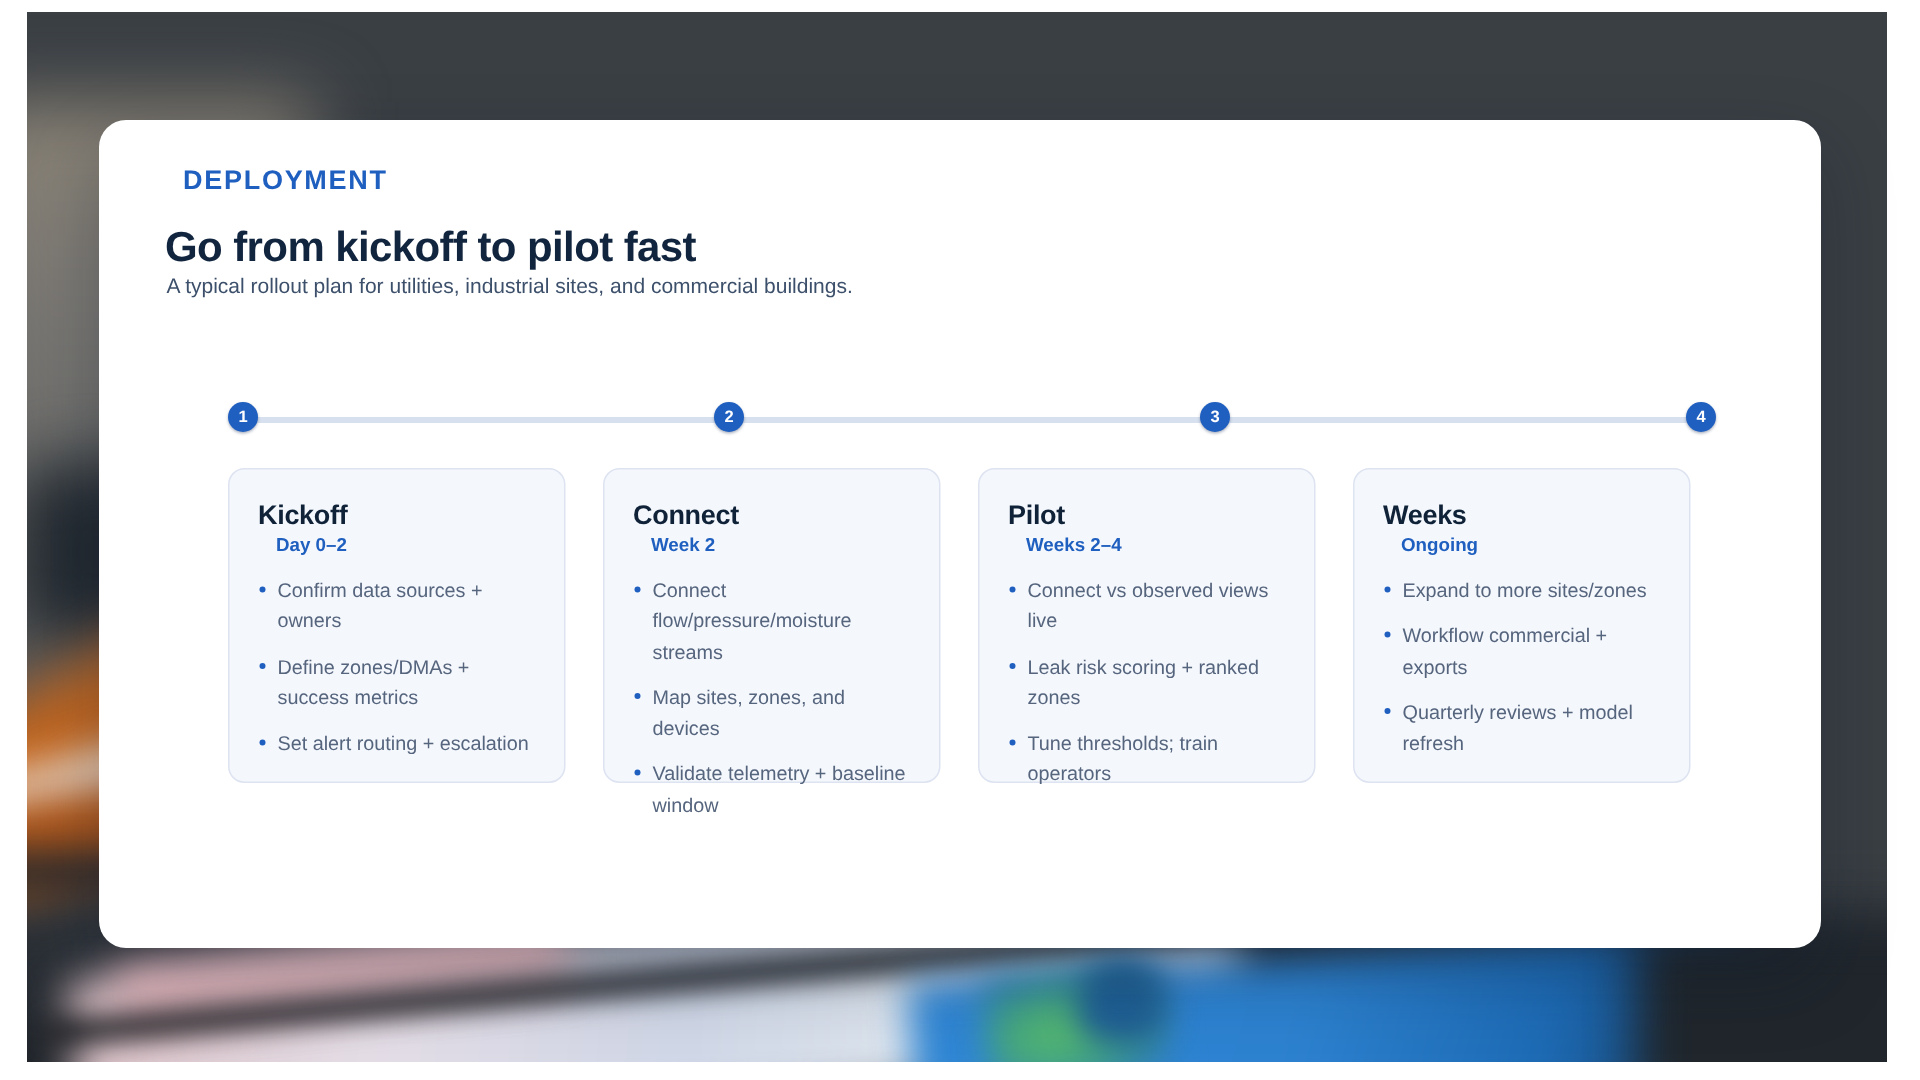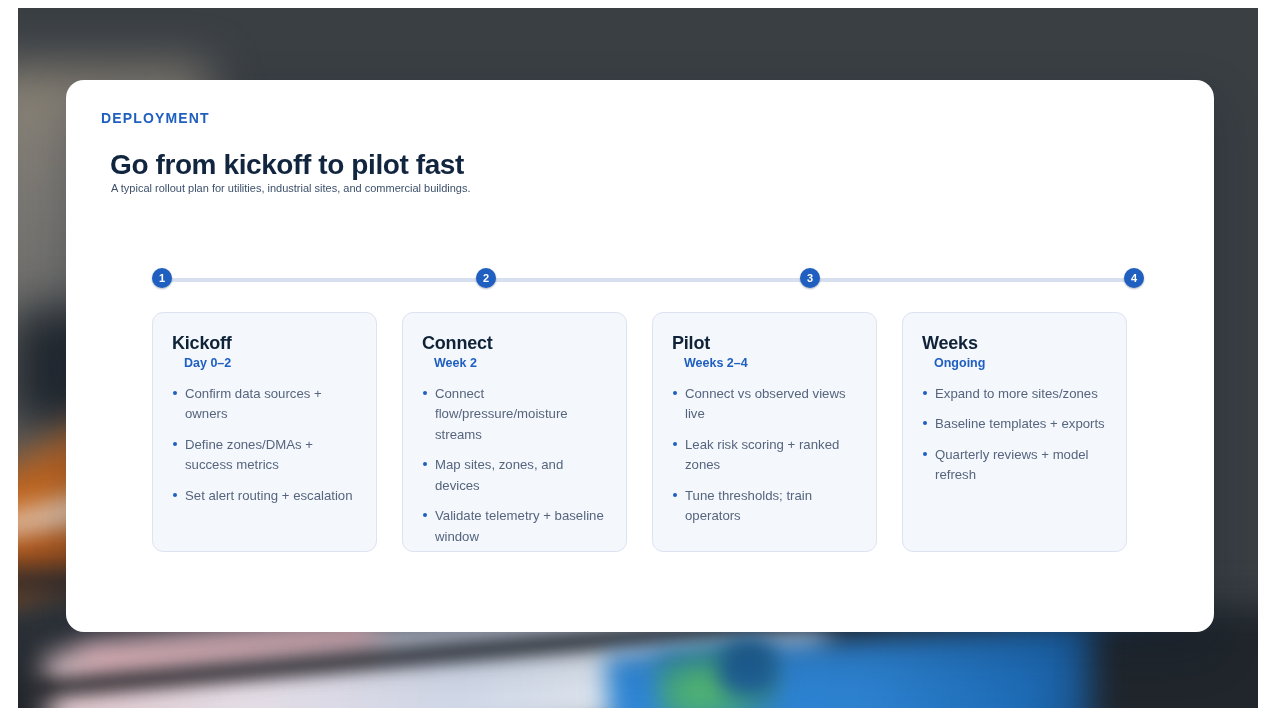--- a/index.html
+++ b/index.html
@@ -218,43 +218,43 @@
     width: 1148px;
     height: 552px;
     background: #ffffff;
     border-radius: 18px;
     box-shadow: 0 20px 48px rgba(10, 22, 40, 0.28);
     overflow: hidden;
   }
 
   .eyebrow {
     position: absolute;
-    left: 35px;
+    left: 56px;
     top: 30px;
-    font-size: 14px;
+    font-size: 18px;
     font-weight: bold;
     letter-spacing: 1.15px;
     color: #1f5fbf;
   }
 
   .headline {
     position: absolute;
     left: 44px;
     top: 50px;
     font-size: 28px;
     font-weight: bold;
     letter-spacing: -0.4px;
     color: #11253f;
   }
 
   .subhead {
     position: absolute;
     left: 45px;
     top: 102px;
-    font-size: 11px;
+    font-size: 14px;
     color: #3d506b;
   }
 
   
   .rail {
     position: absolute;
     left: 86px;
     top: 188px;
     width: 992px;
     height: 24px;
@@ -287,21 +287,21 @@
   .cards {
     position: absolute;
     left: 86px;
     top: 232px;
     width: 992px;
     display: flex;
     gap: 25px;
   }
   .step-card {
     width: 225px;
-    height: 240px;
+    height: 210px;
     background: #f4f7fc;
     border: 1px solid #dde3f0;
     border-radius: 11px;
     box-sizing: border-box;
     padding: 20px 19px 0 19px;
   }
   .step-title {
     font-size: 18px;
     font-weight: bold;
     color: #0f2238;
@@ -399,20 +399,20 @@
             <li>Connect vs observed views live</li>
             <li>Leak risk scoring + ranked zones</li>
             <li>Tune thresholds; train operators</li>
           </ul>
         </div>
         <div class="step-card">
           <div class="step-title">Weeks</div>
           <div class="step-when">Ongoing</div>
           <ul class="step-list">
             <li>Expand to more sites/zones</li>
-            <li>Baseline templates + exports</li>
+            <li>Workflow commercial + exports</li>
             <li>Quarterly reviews + model refresh</li>
           </ul>
         </div>
       </div>
 
   </div>
 </div>
 
 </body></html>

